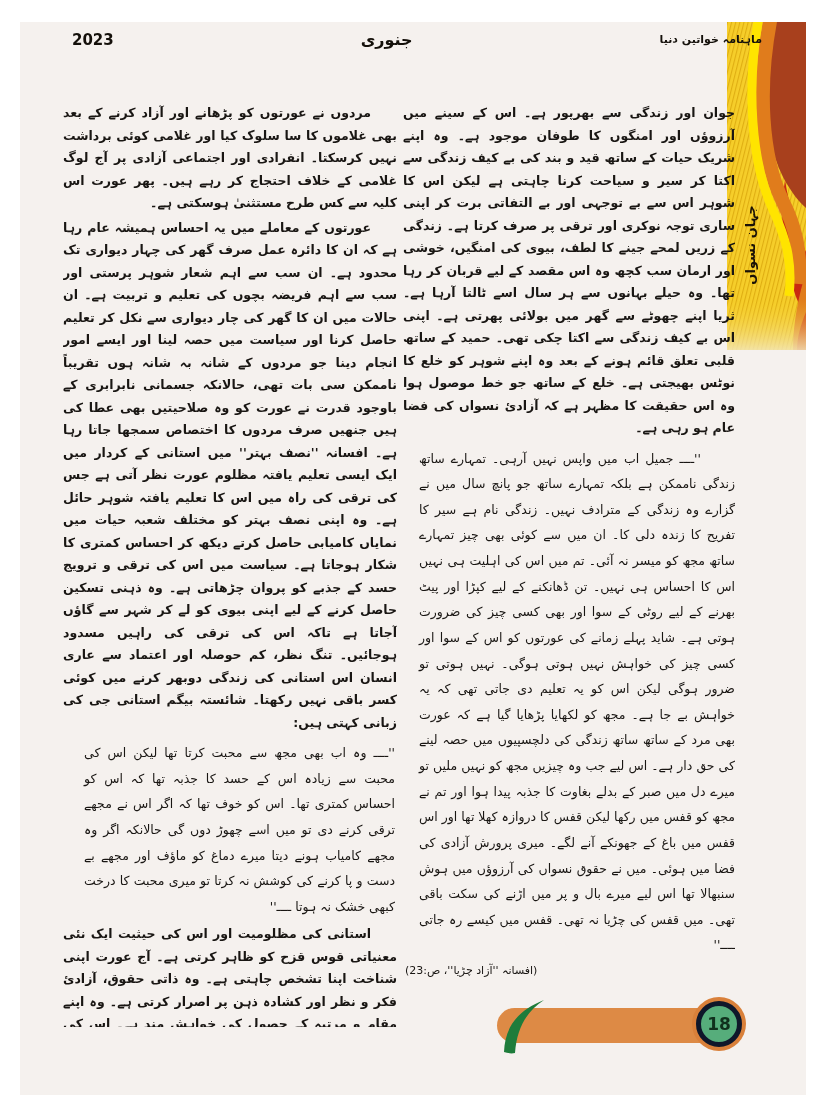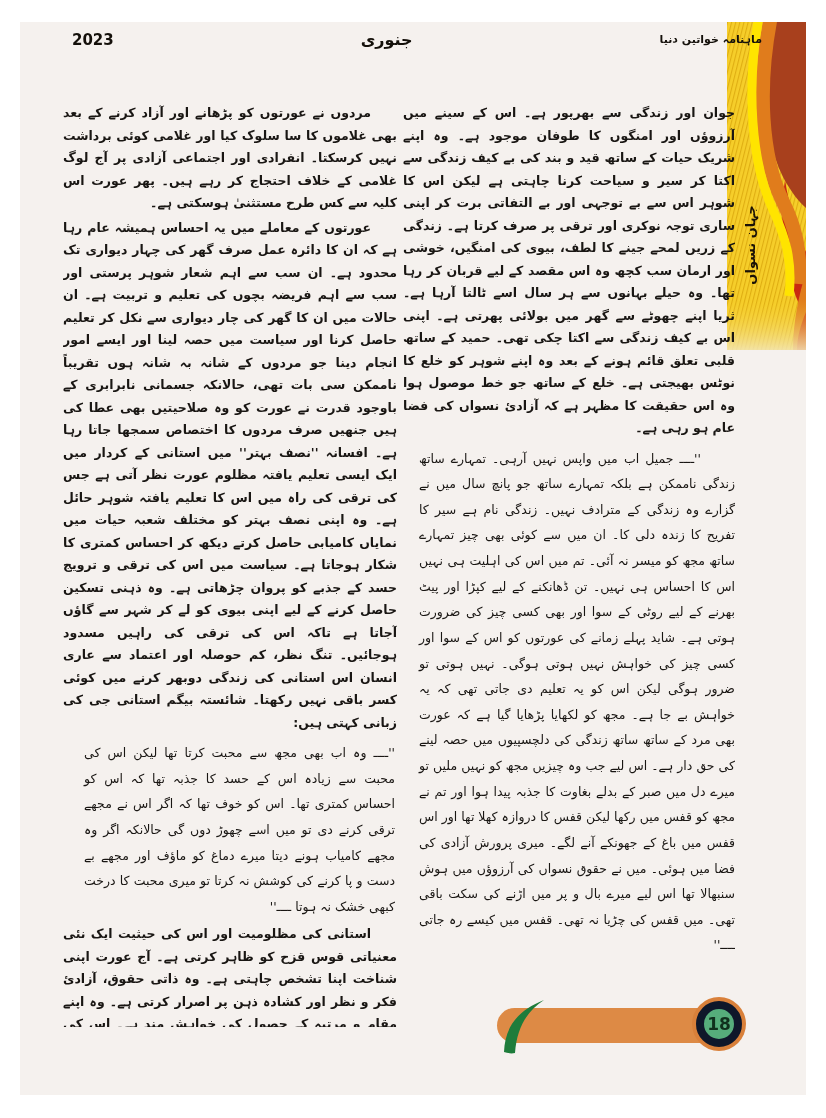--- a/index.html
+++ b/index.html
@@ -47,21 +47,21 @@
   .footer-text{
     position:absolute;left:52px;top:0;height:35px;right:44px;
     display:flex;align-items:center;justify-content:space-between;
     direction:rtl;color:#14100a;
   }
   .footer-mag{font-size:11px;font-weight:bold;text-align:center;}
   .footer-month{font-size:16px;font-weight:bold;}
   .footer-year{font-size:15px;font-weight:bold;font-family:"DejaVu Sans",sans-serif;text-align:right;}
   .page-badge{
     position:absolute;left:676px;top:979px;width:46px;height:46px;border-radius:50%;
-    background:#56ad7b;border:8px solid #0f172a;box-shadow:0 0 0 4px #d9803a;
+    background:#56ad7b;border:5px solid #0f172a;box-shadow:0 0 0 4px #d9803a;
     box-sizing:border-box;
     display:flex;align-items:center;justify-content:center;
     font-size:17px;font-weight:bold;color:#10301d;
   }
   .swoosh{
     position:absolute;left:478px;top:974px;width:52px;height:58px;pointer-events:none;
   }
 </style>
 </head>
 <body>
@@ -94,20 +94,21 @@
       <path d="M79,290 C74,302 70,315 70,328 L79,328 Z" fill="#c92b10" opacity="0.8"></path>
 
       <rect x="0" y="200" width="79" height="128" fill="url(#fade)"></rect>
     </svg>
     <div class="vertical-title" lang="ur">جہان نسواں</div>
   </div>
 
   <div class="col col-first" lang="ur">
     <p>جوان اور زندگی سے بھرپور ہے۔ اس کے سینے میں آرزوؤں اور امنگوں کا طوفان موجود ہے۔ وہ اپنے شریک حیات کے ساتھ قید و بند کی بے کیف زندگی سے اکتا کر سیر و سیاحت کرنا چاہتی ہے لیکن اس کا شوہر اس سے بے توجہی اور بے التفاتی برت کر اپنی ساری توجہ نوکری اور ترقی پر صرف کرتا ہے۔ زندگی کے زریں لمحے جینے کا لطف، بیوی کی امنگیں، خوشی اور ارمان سب کچھ وہ اس مقصد کے لیے قربان کر رہا تھا۔ وہ حیلے بہانوں سے ہر سال اسے ٹالتا آرہا ہے۔ ثریا اپنے چھوٹے سے گھر میں بولائی پھرتی ہے۔ اپنی اس بے کیف زندگی سے اکتا چکی تھی۔ حمید کے ساتھ قلبی تعلق قائم ہونے کے بعد وہ اپنے شوہر کو خلع کا نوٹس بھیجتی ہے۔ خلع کے ساتھ جو خط موصول ہوا وہ اس حقیقت کا مظہر ہے کہ آزادیٔ نسواں کی فضا عام ہو رہی ہے۔</p>
     <div class="quote flow">''ــــ جمیل اب میں واپس نہیں آرہی۔ تمہارے ساتھ زندگی ناممکن ہے بلکہ تمہارے ساتھ جو پانچ سال میں نے گزارے وہ زندگی کے مترادف نہیں۔ زندگی نام ہے سیر کا تفریح کا زندہ دلی کا۔ ان میں سے کوئی بھی چیز تمہارے ساتھ مجھ کو میسر نہ آئی۔ تم میں اس کی اہلیت ہی نہیں اس کا احساس ہی نہیں۔ تن ڈھانکنے کے لیے کپڑا اور پیٹ بھرنے کے لیے روٹی کے سوا اور بھی کسی چیز کی ضرورت ہوتی ہے۔ شاید پہلے زمانے کی عورتوں کو اس کے سوا اور کسی چیز کی خواہش نہیں ہوتی ہوگی۔ نہیں ہوتی تو ضرور ہوگی لیکن اس کو یہ تعلیم دی جاتی تھی کہ یہ خواہش بے جا ہے۔ مجھ کو لکھایا پڑھایا گیا ہے کہ عورت بھی مرد کے ساتھ ساتھ زندگی کی دلچسپیوں میں حصہ لینے کی حق دار ہے۔ اس لیے جب وہ چیزیں مجھ کو نہیں ملیں تو میرے دل میں صبر کے بدلے بغاوت کا جذبہ پیدا ہوا اور تم نے مجھ کو قفس میں رکھا لیکن قفس کا دروازہ کھلا تھا اور اس قفس میں باغ کے جھونکے آنے لگے۔ میری پرورش آزادی کی فضا میں ہوئی۔ میں نے حقوق نسواں کی آرزوؤں میں ہوش سنبھالا تھا اس لیے میرے بال و پر میں اڑنے کی سکت باقی تھی۔ میں قفس کی چڑیا نہ تھی۔ قفس میں کیسے رہ جاتی ــــ''</div>
+    <div class="citation">(افسانہ ''آزاد چڑیا''، ص:23)</div>
   </div>
 
   <div class="col col-second" lang="ur">
     <p class="indent">مردوں نے عورتوں کو پڑھانے اور آزاد کرنے کے بعد بھی غلاموں کا سا سلوک کیا اور غلامی کوئی برداشت نہیں کرسکتا۔ انفرادی اور اجتماعی آزادی پر آج لوگ غلامی کے خلاف احتجاج کر رہے ہیں۔ پھر عورت اس کلیہ سے کس طرح مستثنیٰ ہوسکتی ہے۔</p>
     <p class="indent">عورتوں کے معاملے میں یہ احساس ہمیشہ عام رہا ہے کہ ان کا دائرہ عمل صرف گھر کی چہار دیواری تک محدود ہے۔ ان سب سے اہم شعار شوہر پرستی اور سب سے اہم فریضہ بچوں کی تعلیم و تربیت ہے۔ ان حالات میں ان کا گھر کی چار دیواری سے نکل کر تعلیم حاصل کرنا اور سیاست میں حصہ لینا اور ایسے امور انجام دینا جو مردوں کے شانہ بہ شانہ ہوں تقریباً ناممکن سی بات تھی، حالانکہ جسمانی نابرابری کے باوجود قدرت نے عورت کو وہ صلاحیتیں بھی عطا کی ہیں جنھیں صرف مردوں کا اختصاص سمجھا جاتا رہا ہے۔ افسانہ ''نصف بہتر'' میں استانی کے کردار میں ایک ایسی تعلیم یافتہ مظلوم عورت نظر آتی ہے جس کی ترقی کی راہ میں اس کا تعلیم یافتہ شوہر حائل ہے۔ وہ اپنی نصف بہتر کو مختلف شعبہ حیات میں نمایاں کامیابی حاصل کرتے دیکھ کر احساس کمتری کا شکار ہوجاتا ہے۔ سیاست میں اس کی ترقی و ترویج حسد کے جذبے کو پروان چڑھاتی ہے۔ وہ ذہنی تسکین حاصل کرنے کے لیے اپنی بیوی کو لے کر شہر سے گاؤں آجاتا ہے تاکہ اس کی ترقی کی راہیں مسدود ہوجائیں۔ تنگ نظر، کم حوصلہ اور اعتماد سے عاری انسان اس استانی کی زندگی دوبھر کرنے میں کوئی کسر باقی نہیں رکھتا۔ شائستہ بیگم استانی جی کی زبانی کہتی ہیں:</p>
     <div class="quote inset">''ــــ وہ اب بھی مجھ سے محبت کرتا تھا لیکن اس کی محبت سے زیادہ اس کے حسد کا جذبہ تھا کہ اس کو احساس کمتری تھا۔ اس کو خوف تھا کہ اگر اس نے مجھے ترقی کرنے دی تو میں اسے چھوڑ دوں گی حالانکہ اگر وہ مجھے کامیاب ہونے دیتا میرے دماغ کو ماؤف اور مجھے بے دست و پا کرنے کی کوشش نہ کرتا تو میری محبت کا درخت کبھی خشک نہ ہوتا ــــ''</div>
     <p class="indent">استانی کی مظلومیت اور اس کی حیثیت ایک نئی معنیاتی قوس قزح کو ظاہر کرتی ہے۔ آج عورت اپنی شناخت اپنا تشخص چاہتی ہے۔ وہ ذاتی حقوق، آزادیٔ فکر و نظر اور کشادہ ذہن پر اصرار کرتی ہے۔ وہ اپنے مقام و مرتبہ کے حصول کی خواہش مند ہے۔ اس کی قدر شناسی اور قدر سنجی شائستہ بیگم مرد اساس معاشرے میں تلاش کرتی نظر آرہی ہیں۔ وہ استحصال زدہ عورت کی جنگ کو ایک نئی طاقت عطا کرتی ہیں۔</p>
   </div>
 
   <div class="footer-bar"></div>

